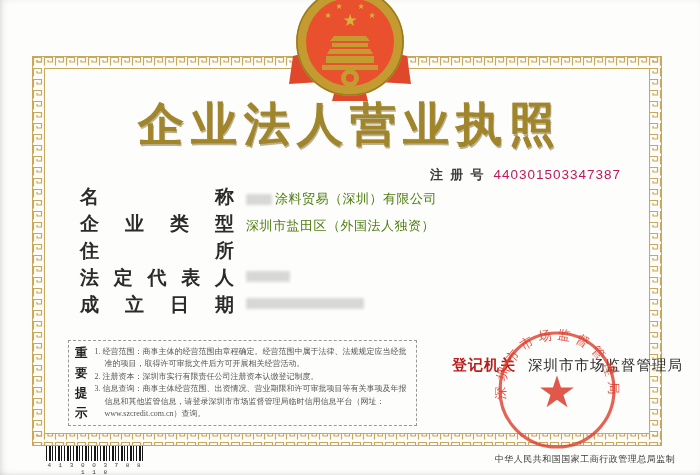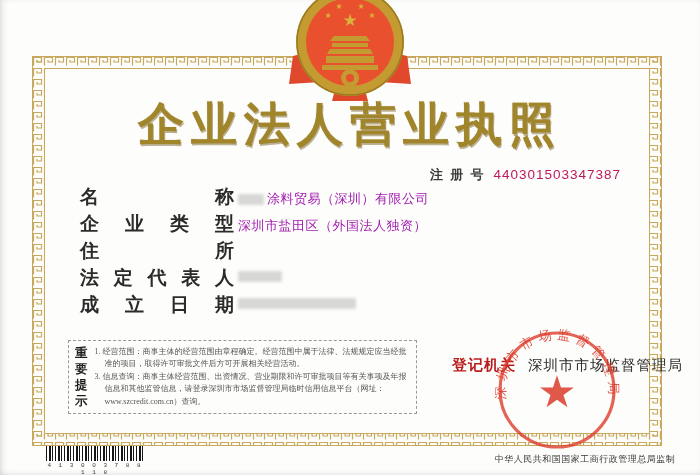--- a/index.html
+++ b/index.html
@@ -15,21 +15,21 @@
     position:absolute;top:94px;left:0;width:100%;text-align:center;
     font-size:46px;font-weight:700;letter-spacing:7px;color:#a1852b;z-index:2;
     text-shadow:1px 2px 0 rgba(110,87,24,.45), 0 0 1px rgba(160,130,40,.6);
   }
   .regline{position:absolute;top:166px;left:430px;display:flex;align-items:baseline;gap:8px;z-index:2;}
   .regline .lab{font-size:13px;color:#3c3c3c;letter-spacing:2px;font-weight:600;}
   .regline .num{font-size:13.5px;color:#be185d;letter-spacing:1px;font-family:"Liberation Sans","DejaVu Sans",sans-serif;}
   .fields{position:absolute;left:80px;top:186px;z-index:2;}
   .frow{display:flex;align-items:flex-start;height:27px;}
   .flabel{display:flex;justify-content:space-between;width:154px;font-size:19px;font-weight:600;color:#2b2b2b;line-height:1.2;}
-  .fvalue{margin-left:4px;padding-top:4px;font-size:13px;color:#a21caf;letter-spacing:.5px;display:flex;align-items:center;gap:3px;white-space:nowrap;}
+  .fvalue{margin-left:12px;padding-top:4px;font-size:13px;color:#4d7c0f;letter-spacing:.5px;display:flex;align-items:center;gap:3px;white-space:nowrap;}
   .redact{display:inline-block;height:11px;background:#b9b9b9;opacity:.55;filter:blur(1.6px);border-radius:1px;}
   .r-prefix{width:26px;}
   .r-addr{width:218px;}
   .r-rep{width:44px;}
   .r-date{width:118px;}
   .notice{position:absolute;left:68px;top:340px;width:334px;border:1px dashed #999;display:flex;padding:5px 7px 5px 6px;z-index:2;background:transparent;}
   .notice-side{display:flex;flex-direction:column;justify-content:space-between;font-size:12.5px;font-weight:700;color:#1d1d1d;margin-right:7px;line-height:1.15;}
   .notice-items{list-style:none;margin:0;padding:0;font-size:8px;color:#555;line-height:1.55;}
   .notice-items li{margin:0;padding-left:10px;text-indent:-10px;}
   .registrar{position:absolute;left:452px;top:356px;display:flex;align-items:baseline;z-index:2;}
@@ -158,20 +158,21 @@
 
   <div class="notice">
     <div class="notice-side">
       <span>重</span>
       <span>要</span>
       <span>提</span>
       <span>示</span>
     </div>
     <ul class="notice-items">
       <li>1. 经营范围：商事主体的经营范围由章程确定。经营范围中属于法律、法规规定应当经批准的项目，取得许可审批文件后方可开展相关经营活动。</li>
+      <li>2. 注册资本：深圳市实行有限责任公司注册资本认缴登记制度。</li>
       <li>3. 信息查询：商事主体经营范围、出资情况、营业期限和许可审批项目等有关事项及年报信息和其他监管信息，请登录深圳市市场监督管理局临时信用信息平台（网址：www.szcredit.com.cn）查询。</li>
     </ul>
   </div>
 
   <div class="registrar">
     <span class="lab">登记机关</span>
     <span class="val">深圳市市场监督管理局</span>
   </div>
 
   <svg class="seal" width="126" height="126" viewBox="0 0 126 126" aria-hidden="true">

